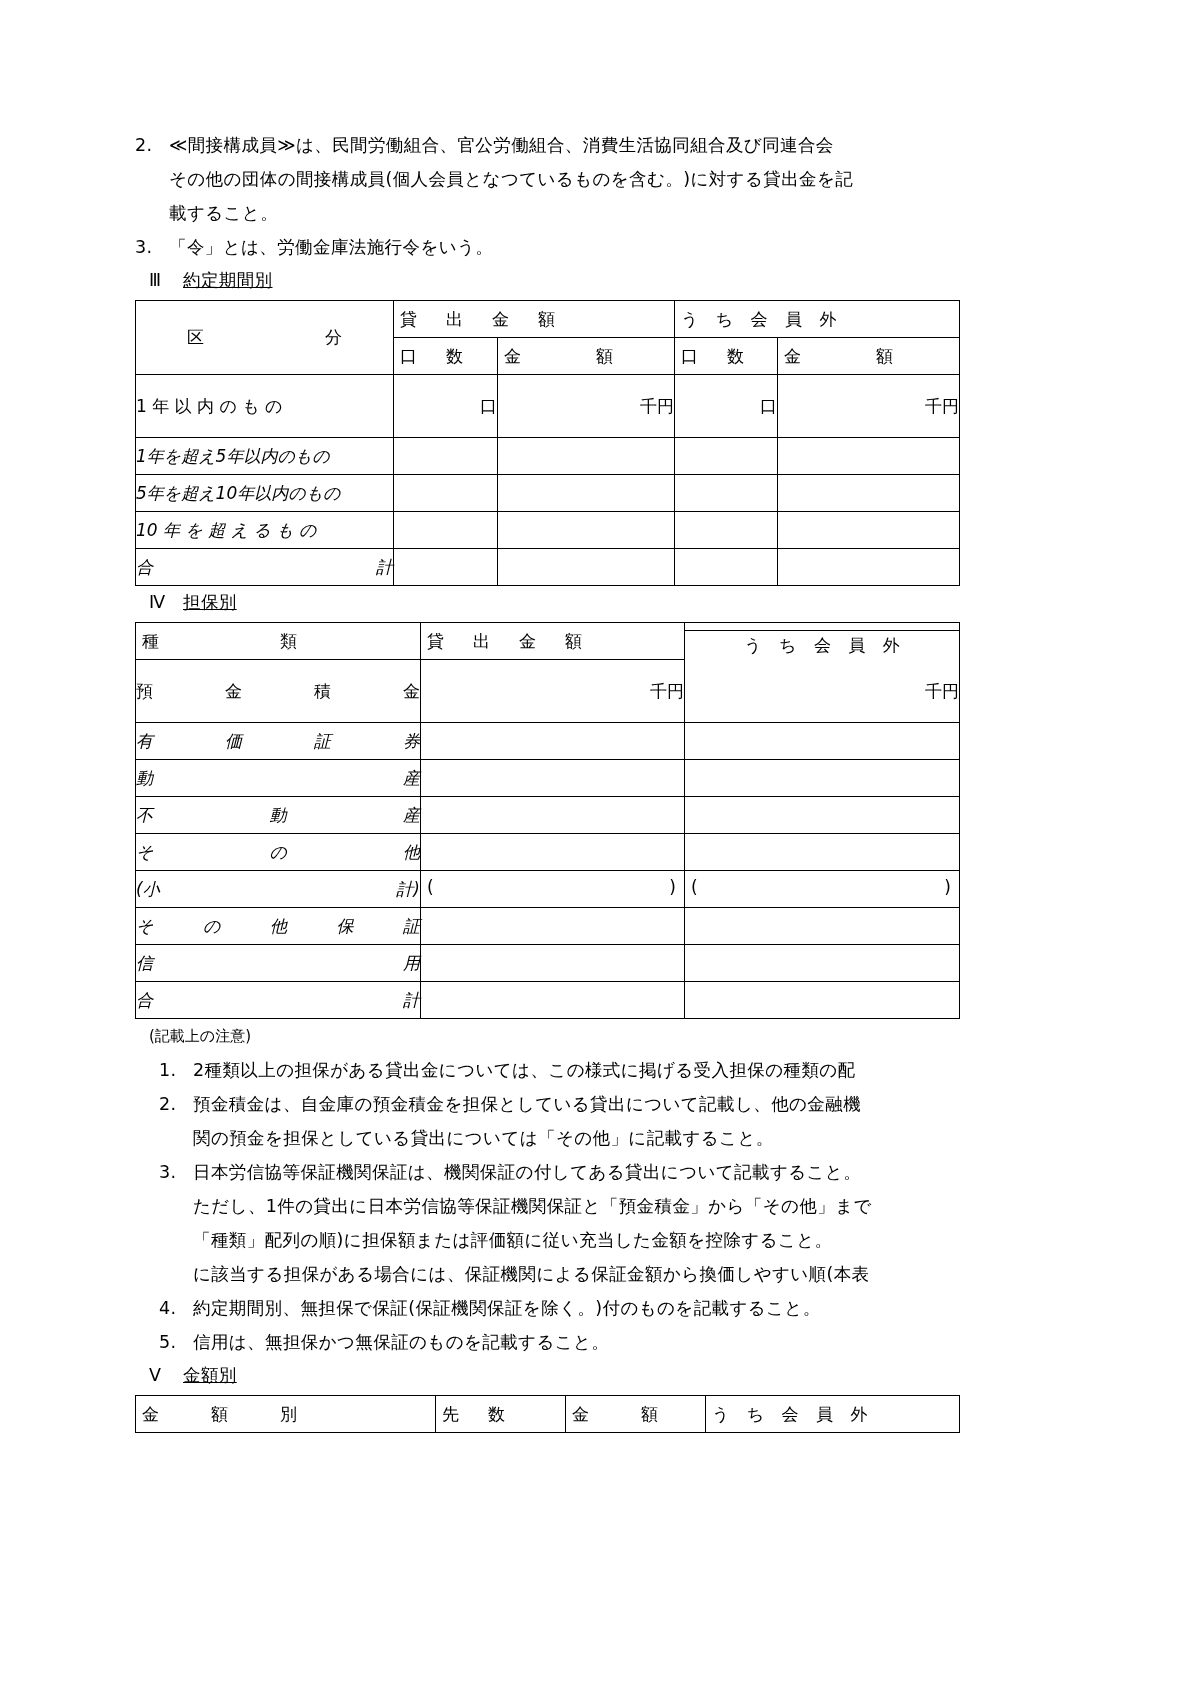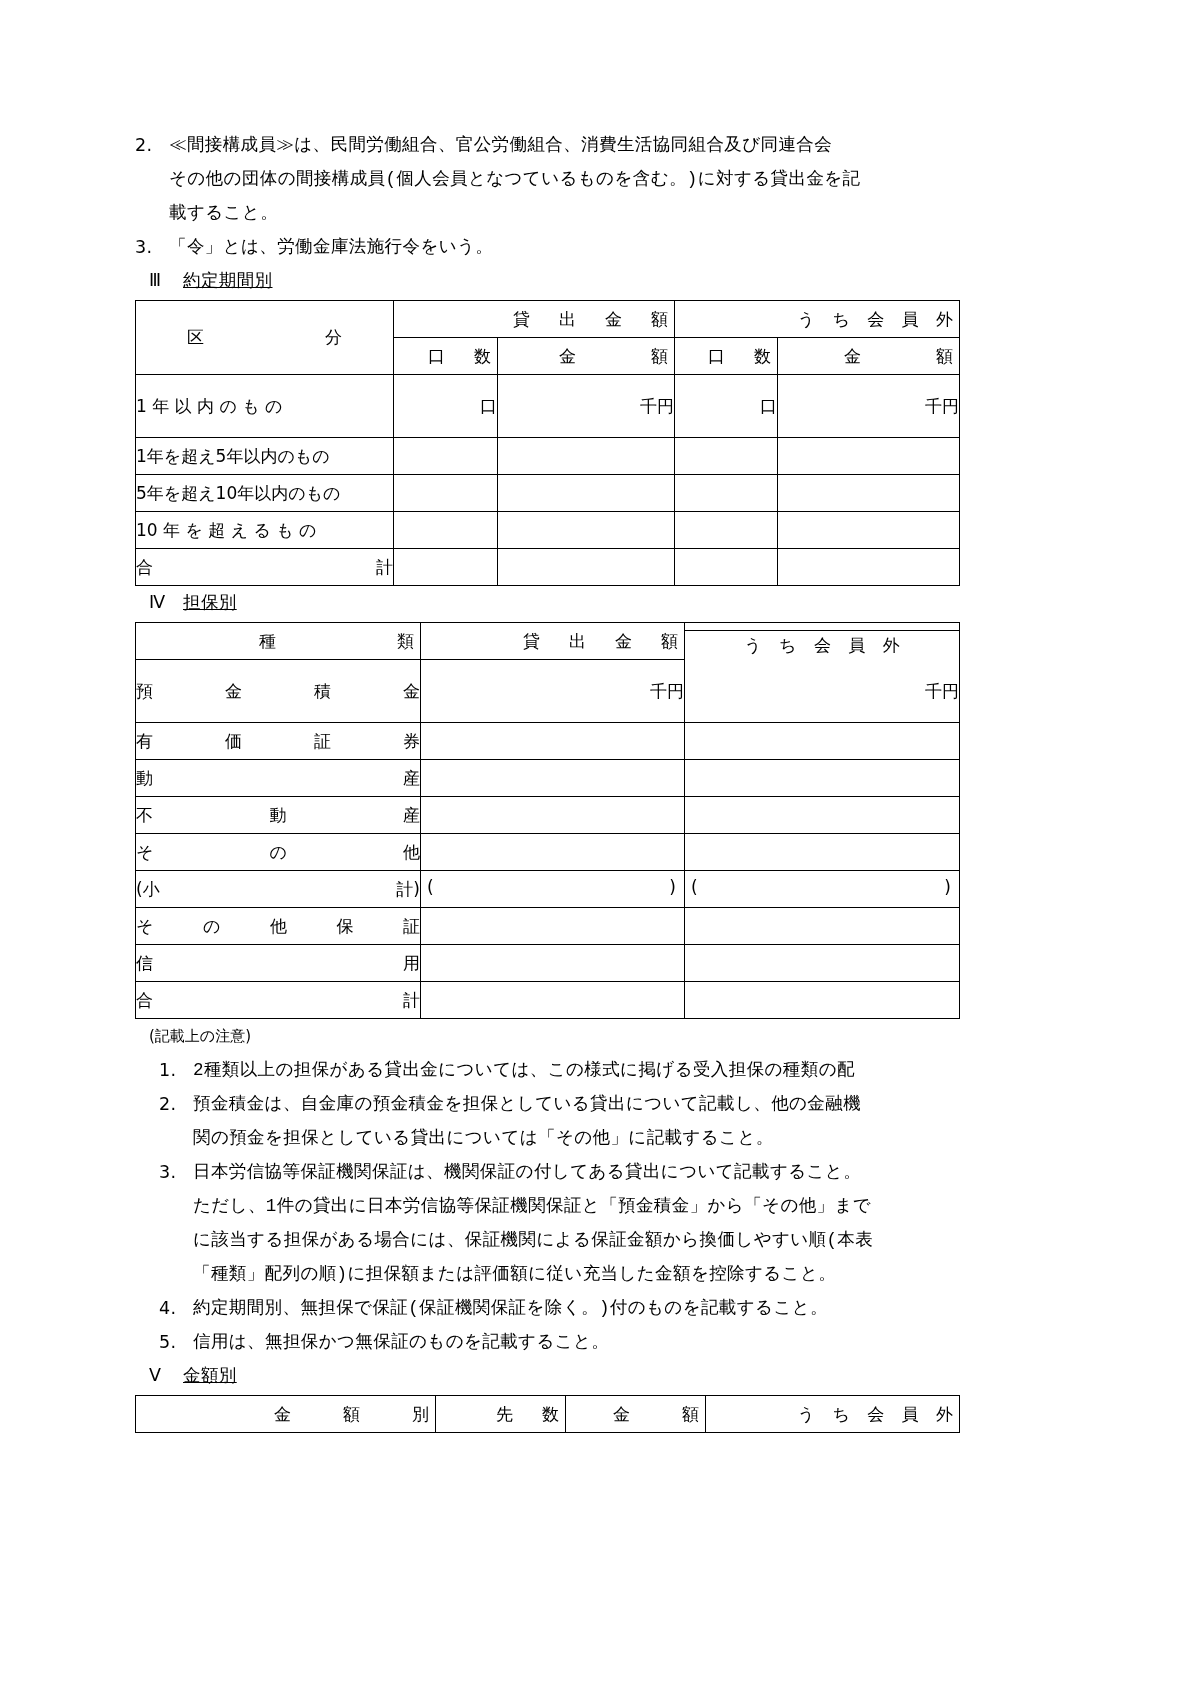--- a/index.html
+++ b/index.html
@@ -36,21 +36,20 @@
     align-items: flex-start;
   }
   .note-num {
     flex: 0 0 auto;
     width: 34px;
     text-align: left;
     white-space: pre;
   }
   .note-body {
     flex: 1 1 auto;
-    font-family: Liberation Mono, monospace;
   }
   .note-indent-1 { padding-left: 24px; }
   .note-line { white-space: nowrap; }
 
   .section-head {
     font-size: 17.5px;
     line-height: 32px;
     letter-spacing: 0.4px;
     padding-left: 14px;
     white-space: pre;
@@ -75,37 +74,38 @@
   }
   table.form td,
   table.form th {
     border: 1px solid #000000;
     font-weight: normal;
     font-size: 17px;
     padding: 0;
     vertical-align: middle;
   }
   .hcell {
-    text-align: right;
+    text-align: left;
     height: 36px;
     letter-spacing: 6px;
     text-indent: 6px;
   }
   .hcell-tall {
     text-align: center;
     height: 72px;
     letter-spacing: 6px;
     text-indent: 6px;
     margin-top: 24px;
   }
   .rowlabel {
     height: 36px;
     font-size: 17px;
     padding: 0 10px;
     white-space: nowrap;
+    font-style: italic;
   }
   .rowlabel-tall {
     height: 62px;
     vertical-align: bottom;
     padding: 0 10px 8px 10px;
     white-space: nowrap;
   }
   
   .spread {
     display: flex;
@@ -402,22 +402,22 @@
           <div class="note-line">預金積金は、自金庫の預金積金を担保としている貸出について記載し、他の金融機</div>
           <div class="note-line">関の預金を担保としている貸出については「その他」に記載すること。</div>
         </div>
       </div>
 
       <div class="note-item note-indent-1">
         <div class="note-num">3.</div>
         <div class="note-body">
           <div class="note-line">日本労信協等保証機関保証は、機関保証の付してある貸出について記載すること。</div>
           <div class="note-line">ただし、1件の貸出に日本労信協等保証機関保証と「預金積金」から「その他」まで</div>
+          <div class="note-line">「種類」配列の順)に担保額または評価額に従い充当した金額を控除すること。</div>
           <div class="note-line">に該当する担保がある場合には、保証機関による保証金額から換価しやすい順(本表</div>
-          <div class="note-line">「種類」配列の順)に担保額または評価額に従い充当した金額を控除すること。</div>
         </div>
       </div>
 
       <div class="note-item note-indent-1">
         <div class="note-num">4.</div>
         <div class="note-body">
           <div class="note-line">約定期間別、無担保で保証(保証機関保証を除く。)付のものを記載すること。</div>
         </div>
       </div>
 

